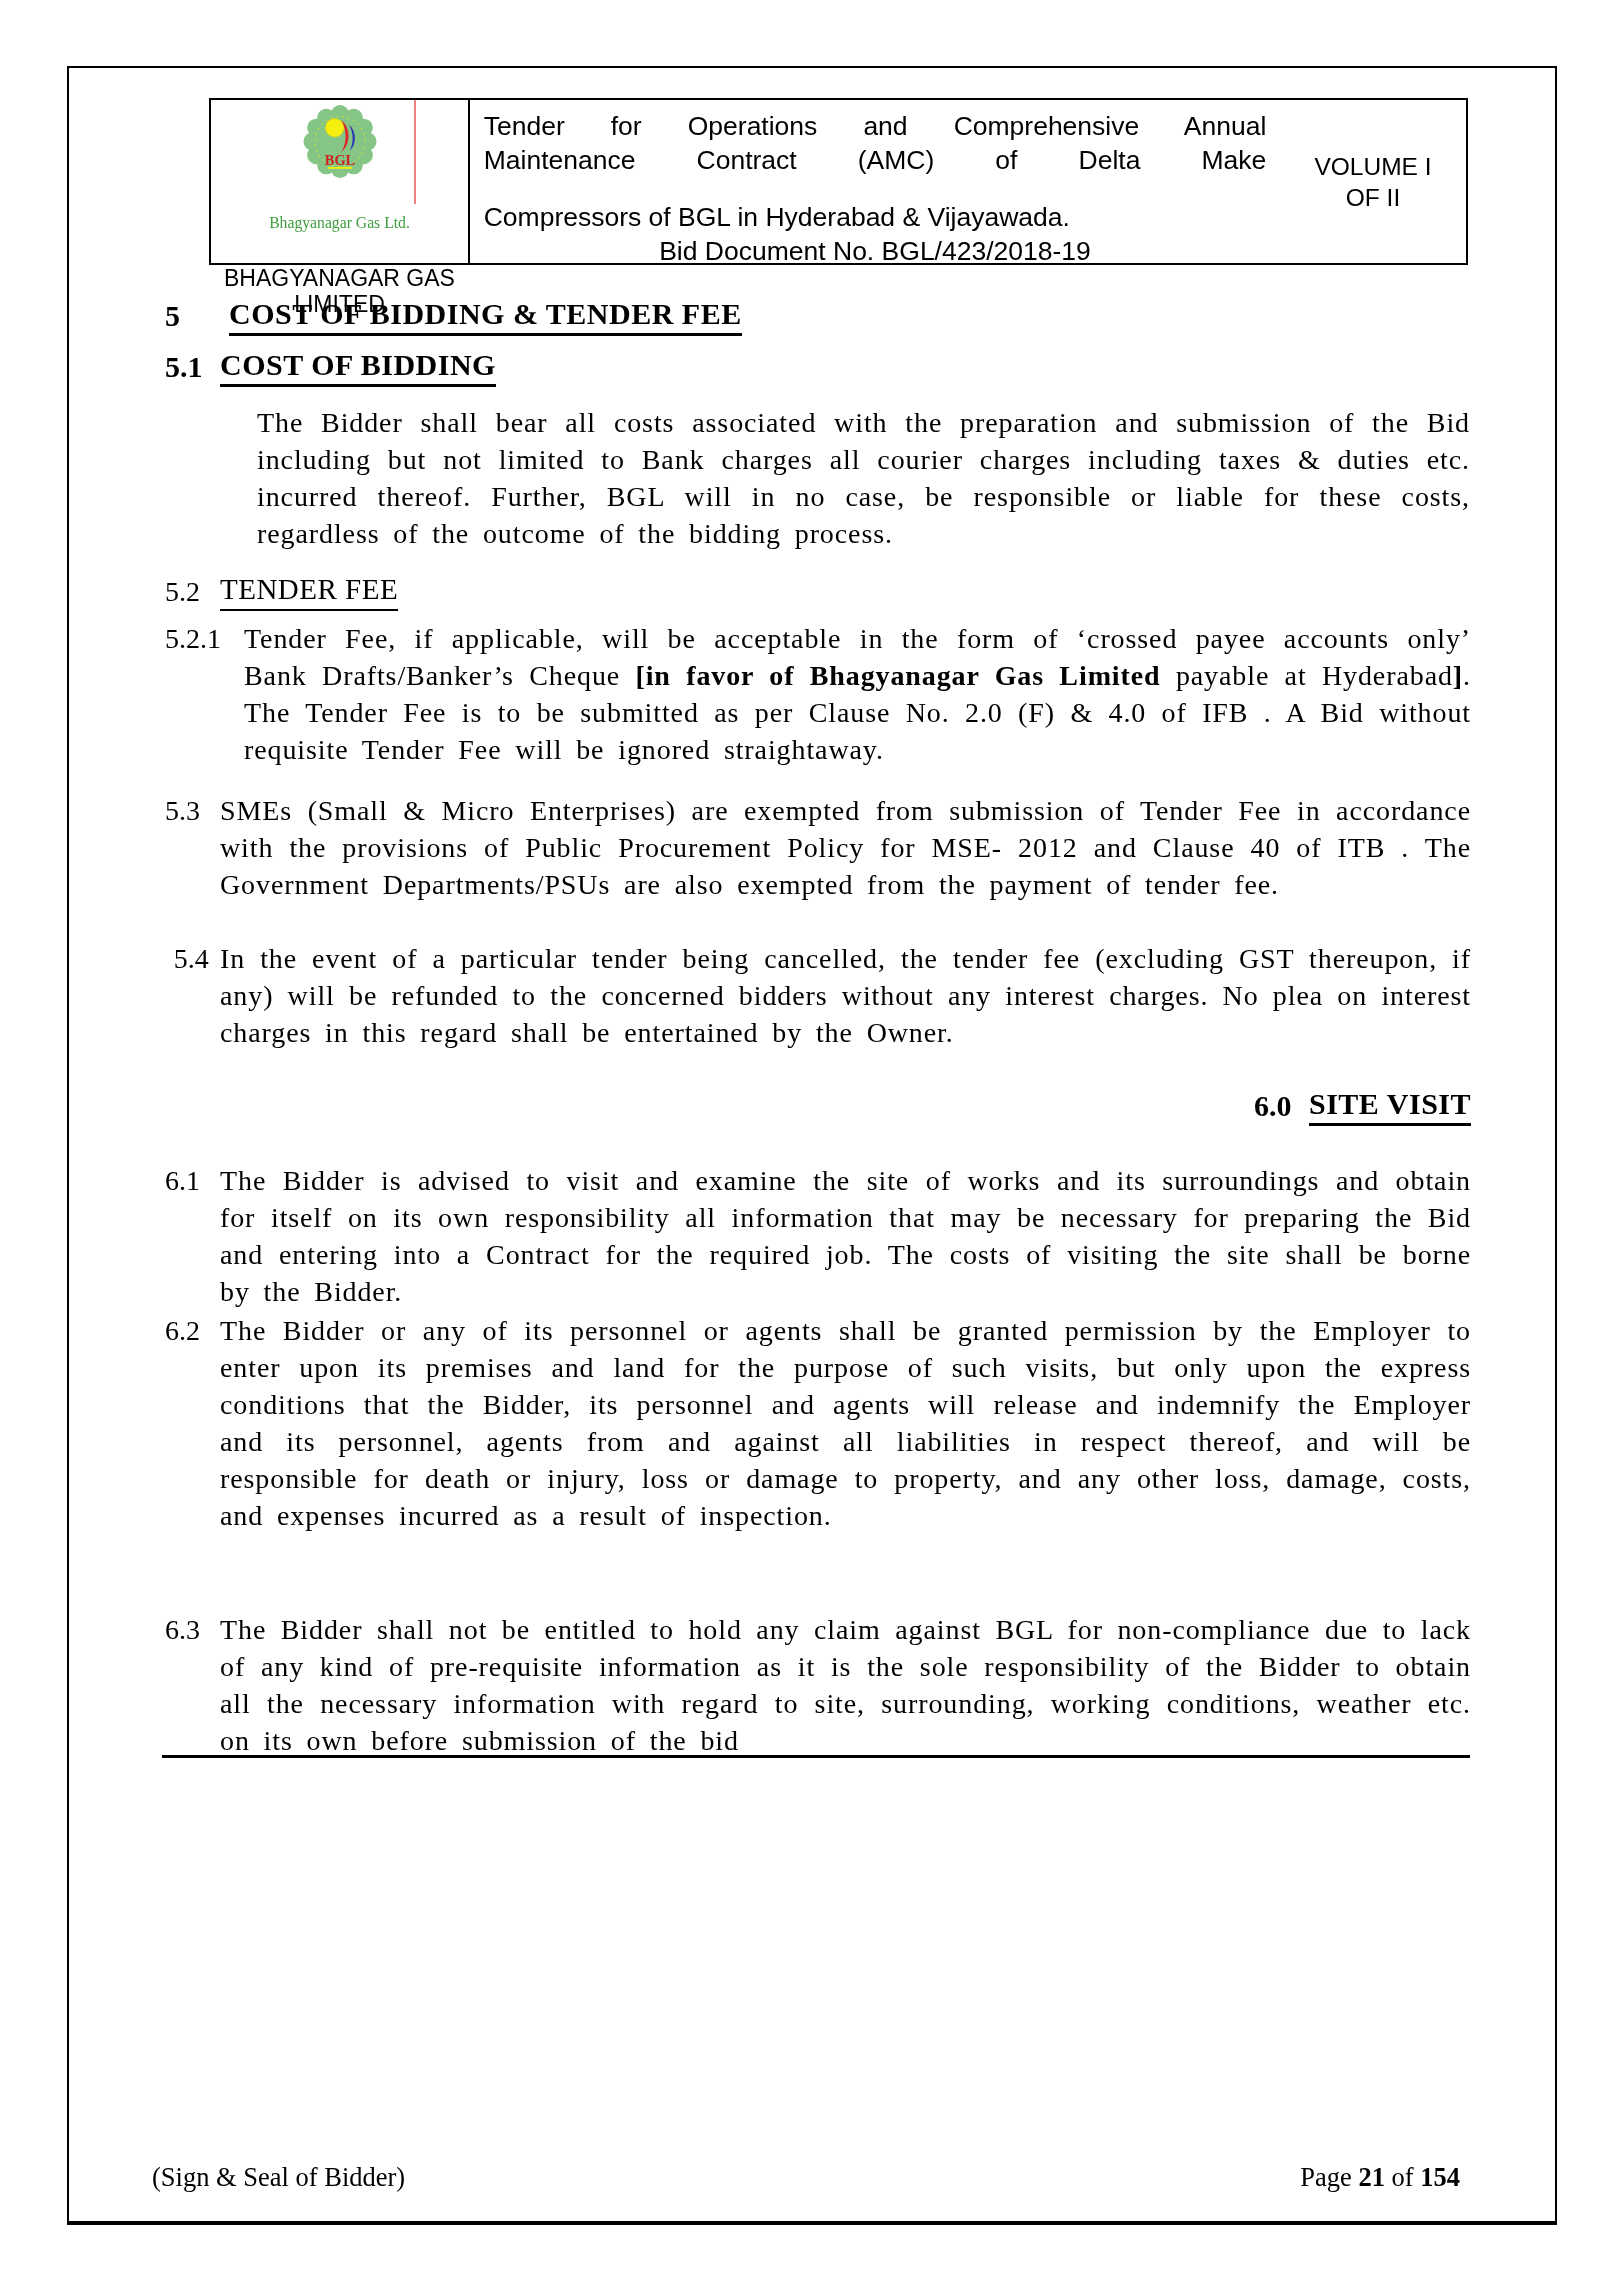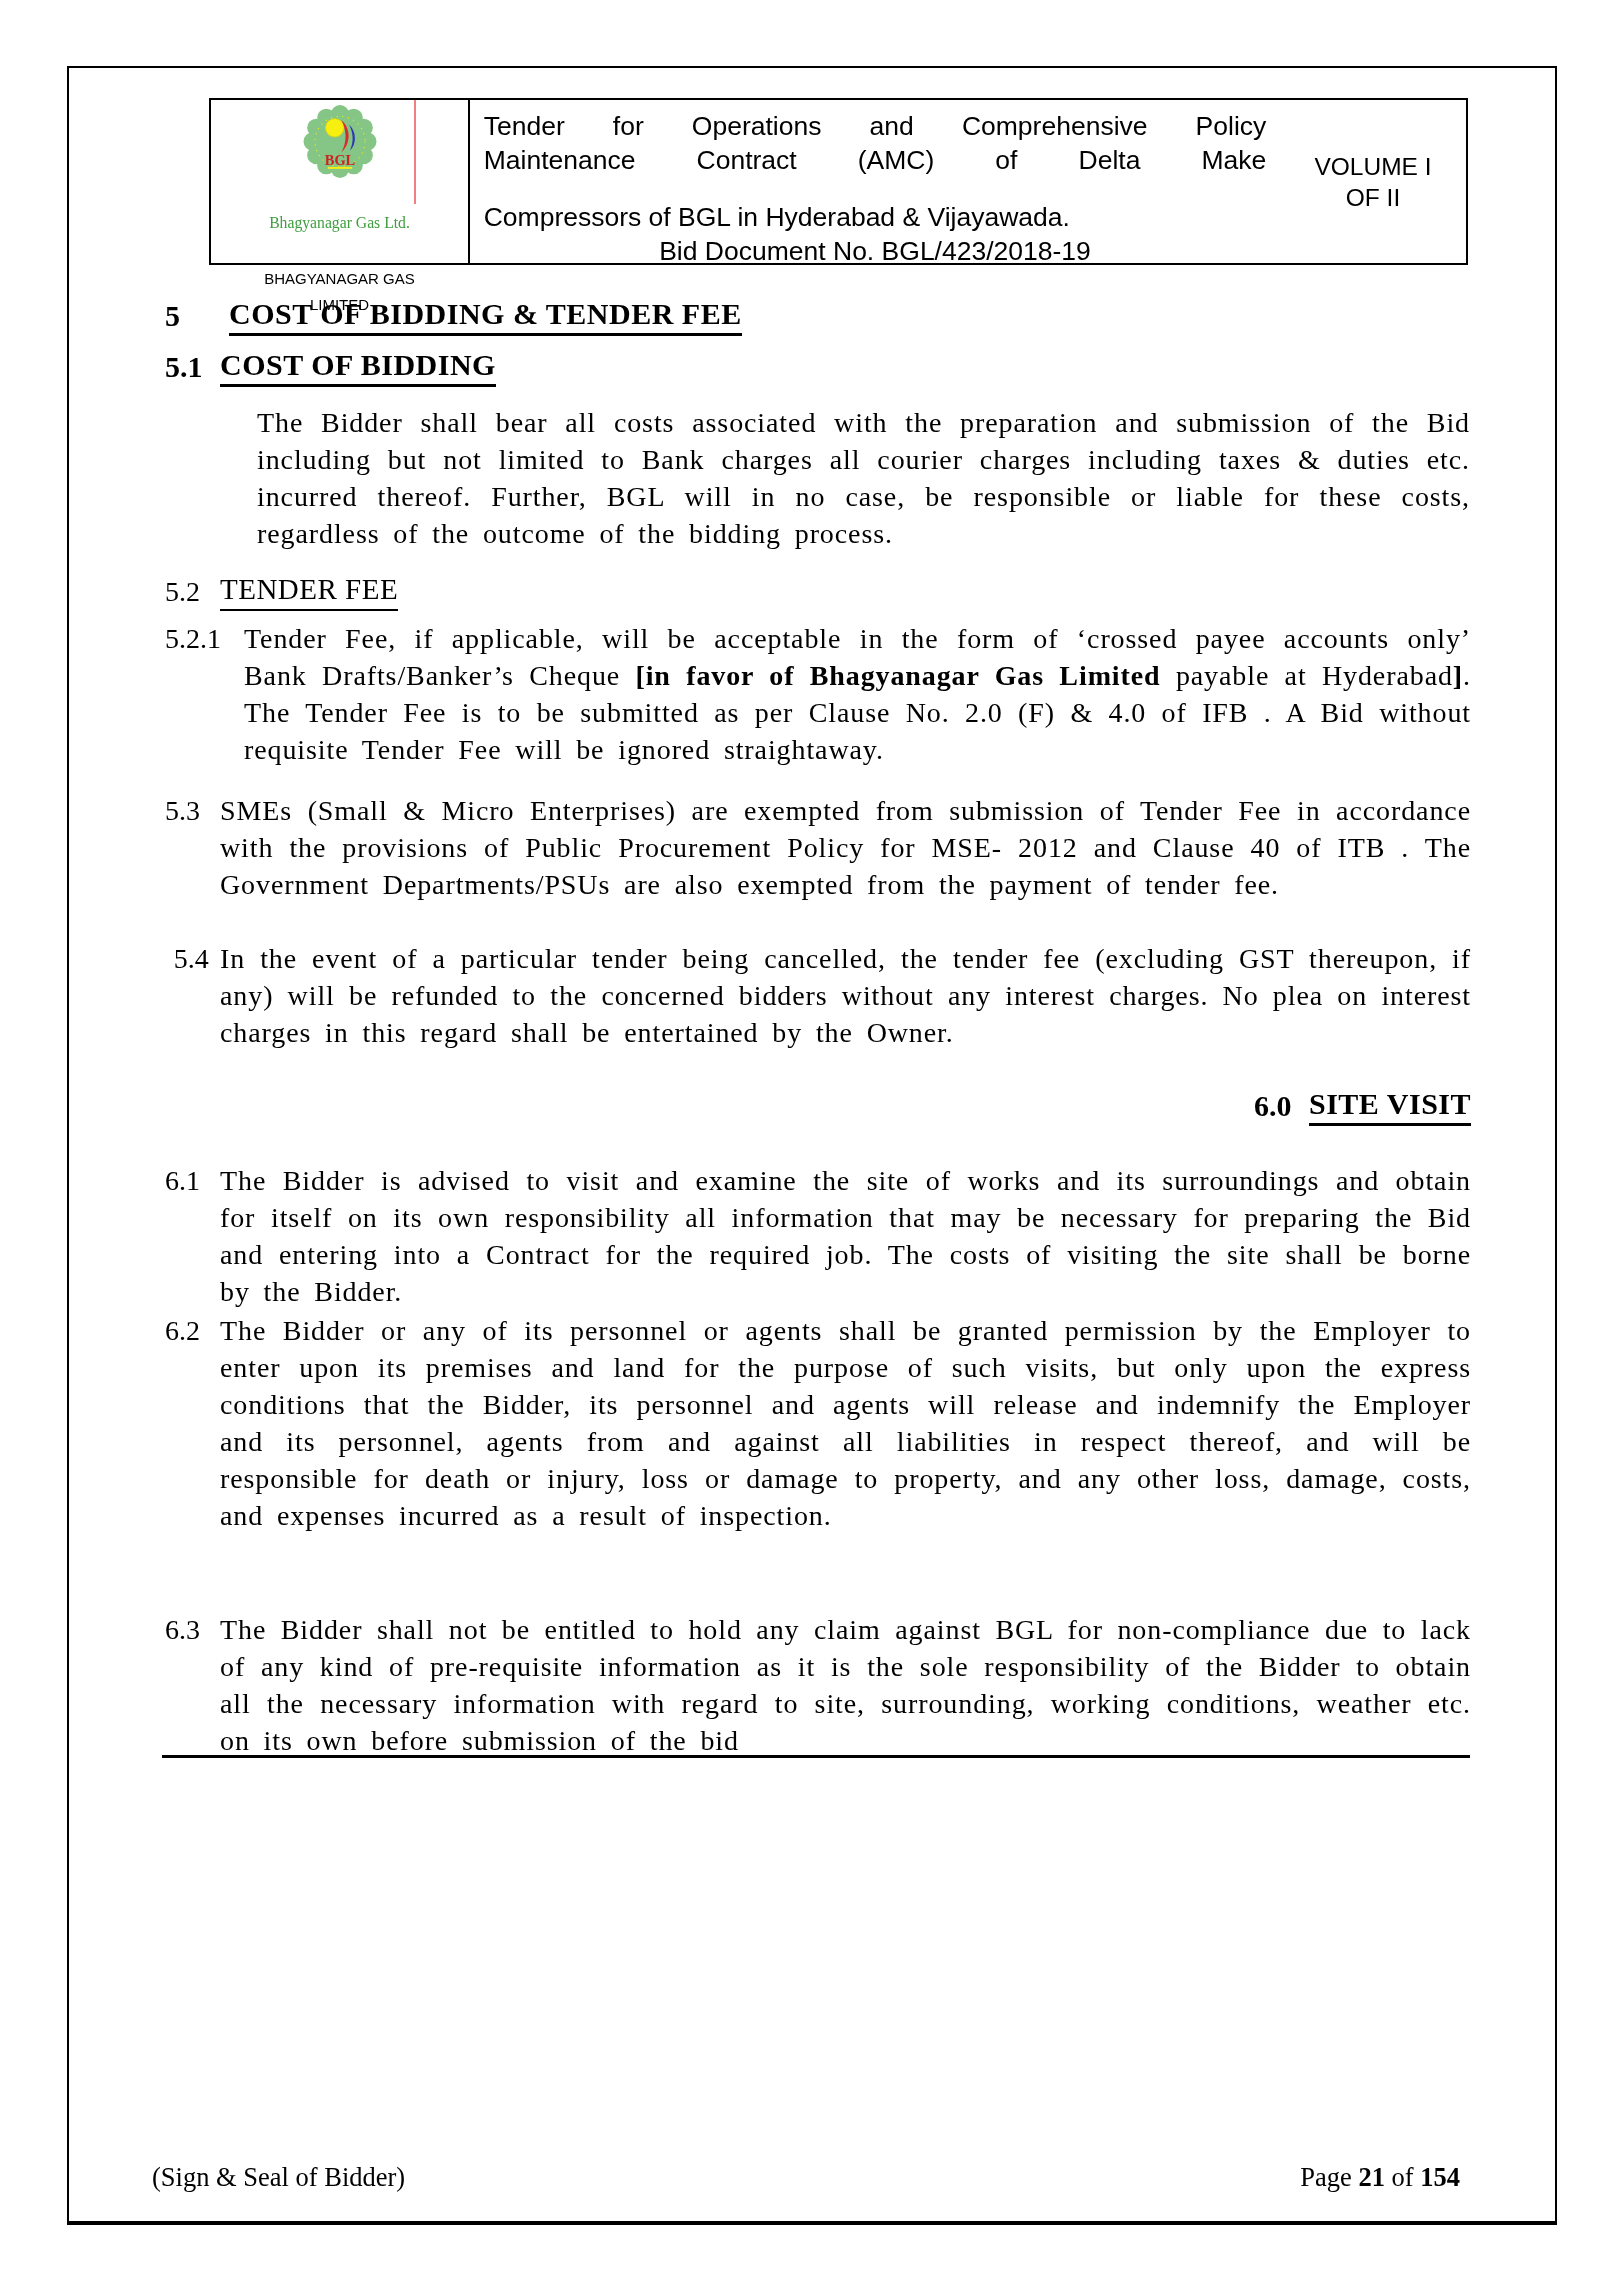--- a/index.html
+++ b/index.html
@@ -10,21 +10,21 @@
   
   .htable{position:absolute;left:209px;top:98px;width:1259px;height:167px;
           box-sizing:border-box;border:2px solid #000;display:flex;
           font-family:"Liberation Sans",sans-serif;}
   .hcell-logo{width:259px;box-sizing:border-box;border-right:2px solid #000;
               position:relative;display:flex;flex-direction:column;align-items:center;
               padding-top:4.9px;gap:32px;}
   .redline{position:absolute;right:52px;top:0;width:2px;height:104px;background:#f republic08080;background:#f08080;}
   .logo-caption{font-family:"Liberation Serif",serif;color:#3f9e3f;font-size:15.7px;
                 line-height:16.7px;margin-top:-2px;}
-  .company{font-size:15px;line-height:25.5px;text-align:center;margin-top:2.9px;color:#000;}
+  .company{font-size:23px;line-height:25.5px;text-align:center;margin-top:2.9px;color:#000;}
   .hcell-title{width:810px;box-sizing:border-box;padding:8.8px 13.7px 0 13.7px;
                font-size:26.5px;line-height:34px;}
   .jline{text-align:justify;text-align-last:justify;}
   .lline{text-align:left;margin-top:23px;}
   .cline{text-align:center;}
   .hcell-vol{flex:1;display:flex;flex-direction:column;align-items:center;
              justify-content:center;font-size:24.5px;line-height:31px;text-align:center;}
   
   .blk{position:absolute;display:flex;align-items:flex-start;}
   .num{flex:0 0 55px;font-size:28px;line-height:37px;}
@@ -87,21 +87,21 @@
           <rect x="34" y="81.5" width="32" height="2.5" fill="#f7ef0f"></rect>
         </svg>
       </span>
       <div class="logo-caption">Bhagyanagar Gas Ltd.</div>
       <div class="company">
         <div>BHAGYANAGAR GAS</div>
         <div>LIMITED</div>
       </div>
     </div>
     <div class="hcell-title">
-      <div class="jline">Tender for Operations and Comprehensive Policy</div>
+      <div class="jline">Tender for Operations and Comprehensive Annual</div>
       <div class="jline">Maintenance Contract (AMC) of Delta Make</div>
       <div class="lline">Compressors of BGL in Hyderabad &amp; Vijayawada.</div>
       <div class="cline">Bid Document No. BGL/423/2018-19</div>
     </div>
     <div class="hcell-vol">
       <div>VOLUME I</div>
       <div>OF II</div>
     </div>
   </div>
 

